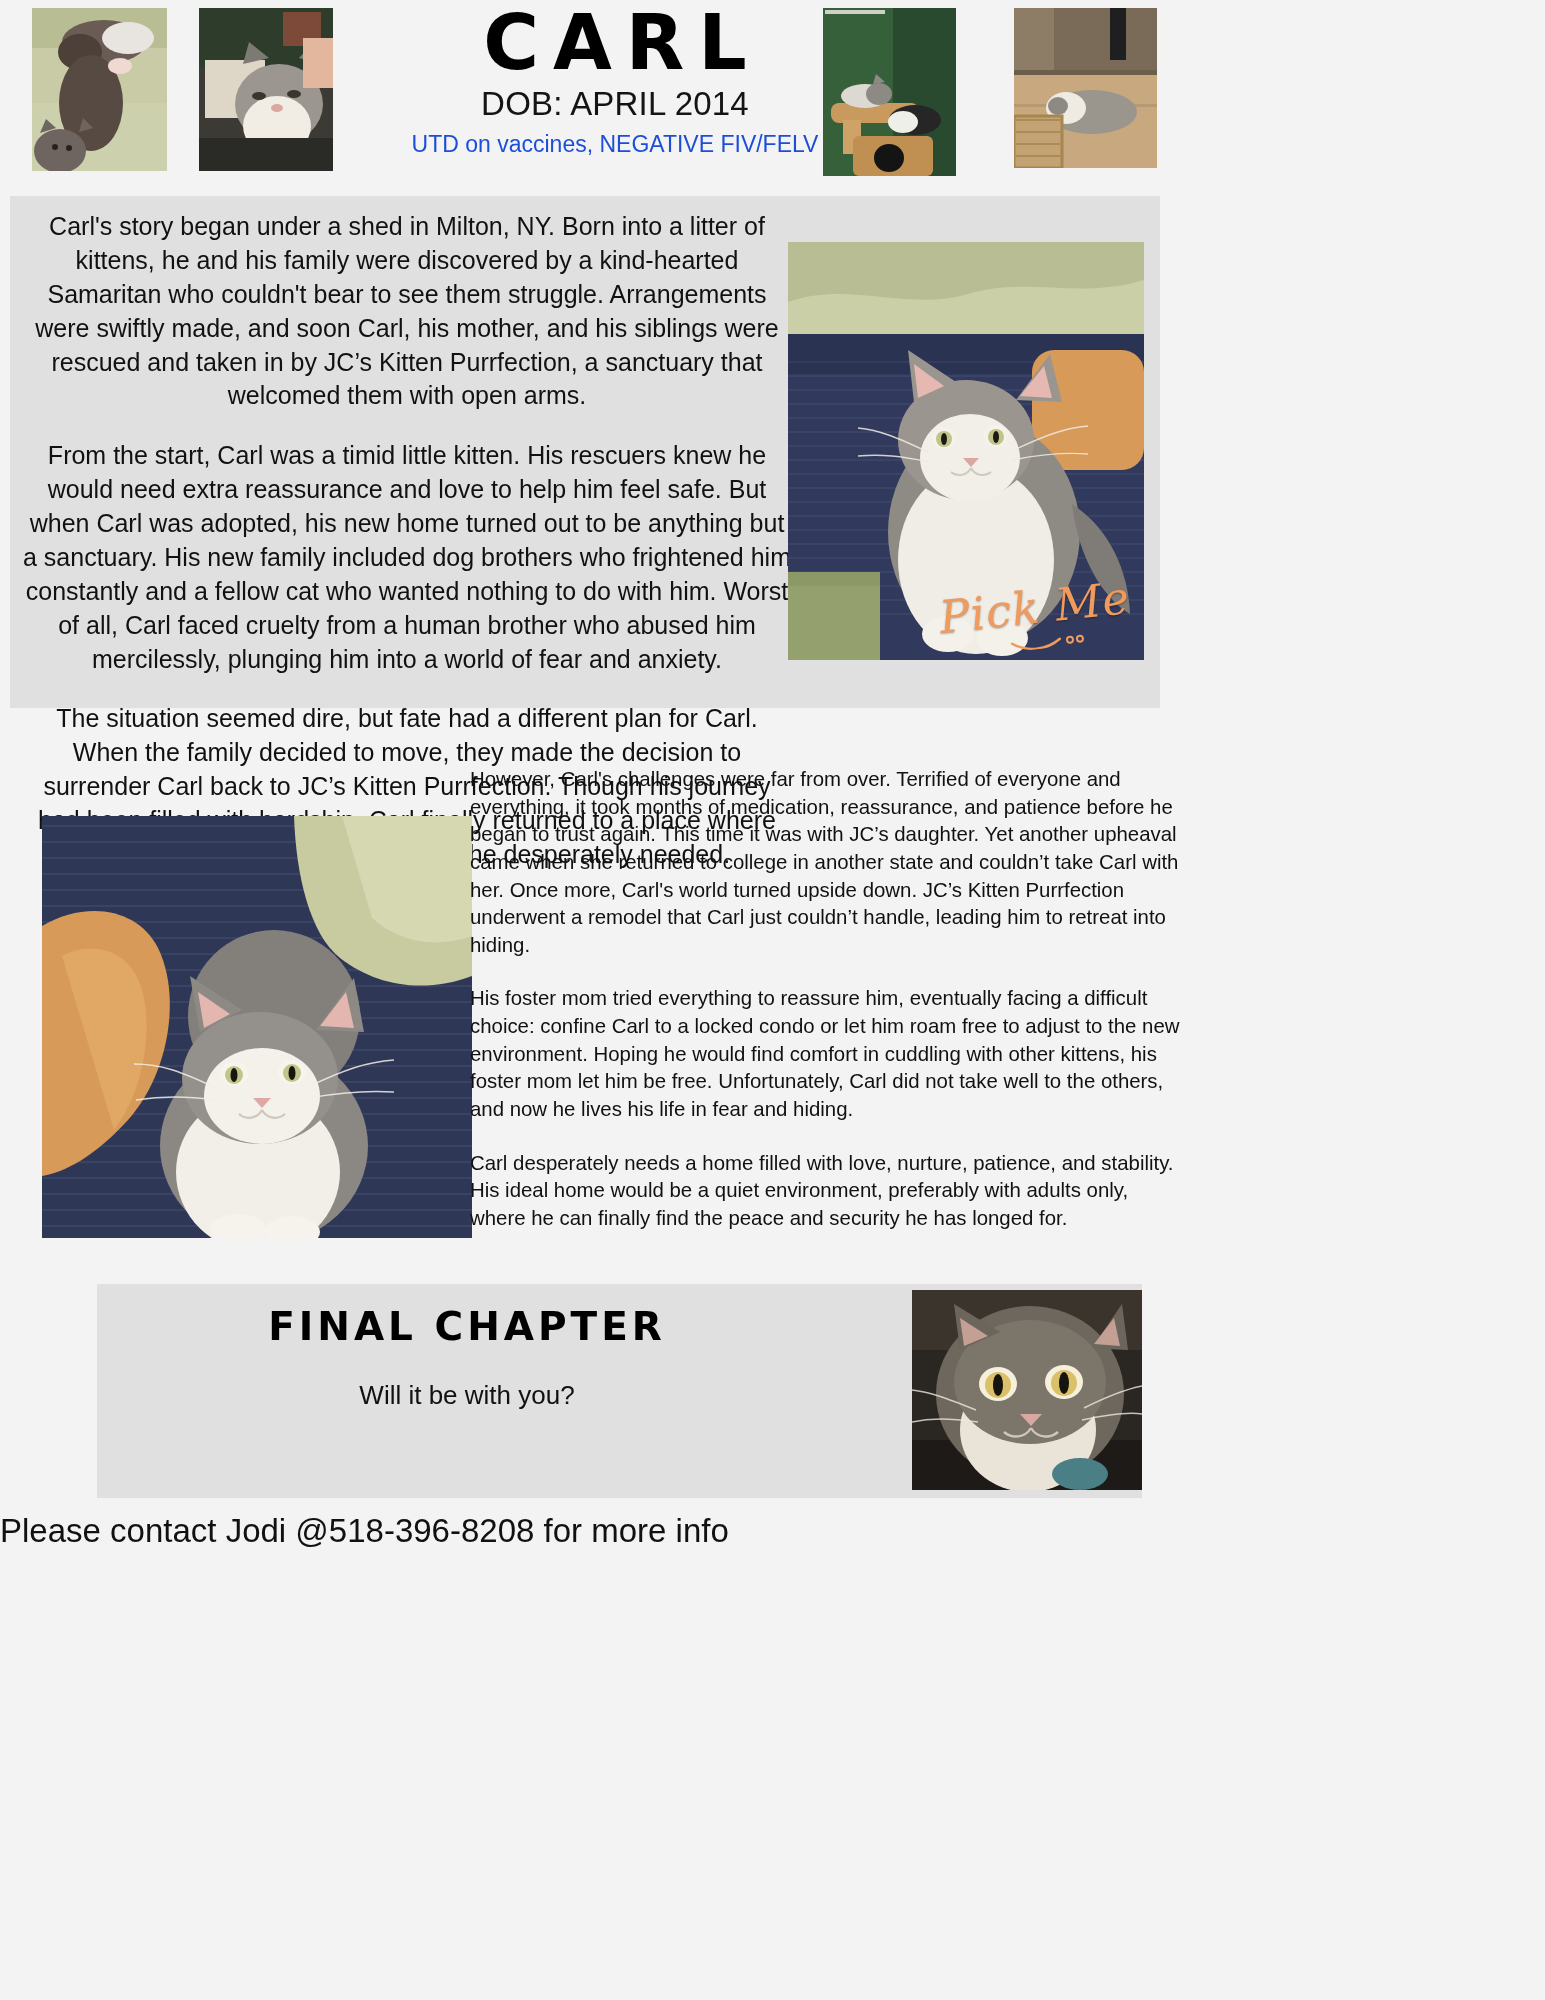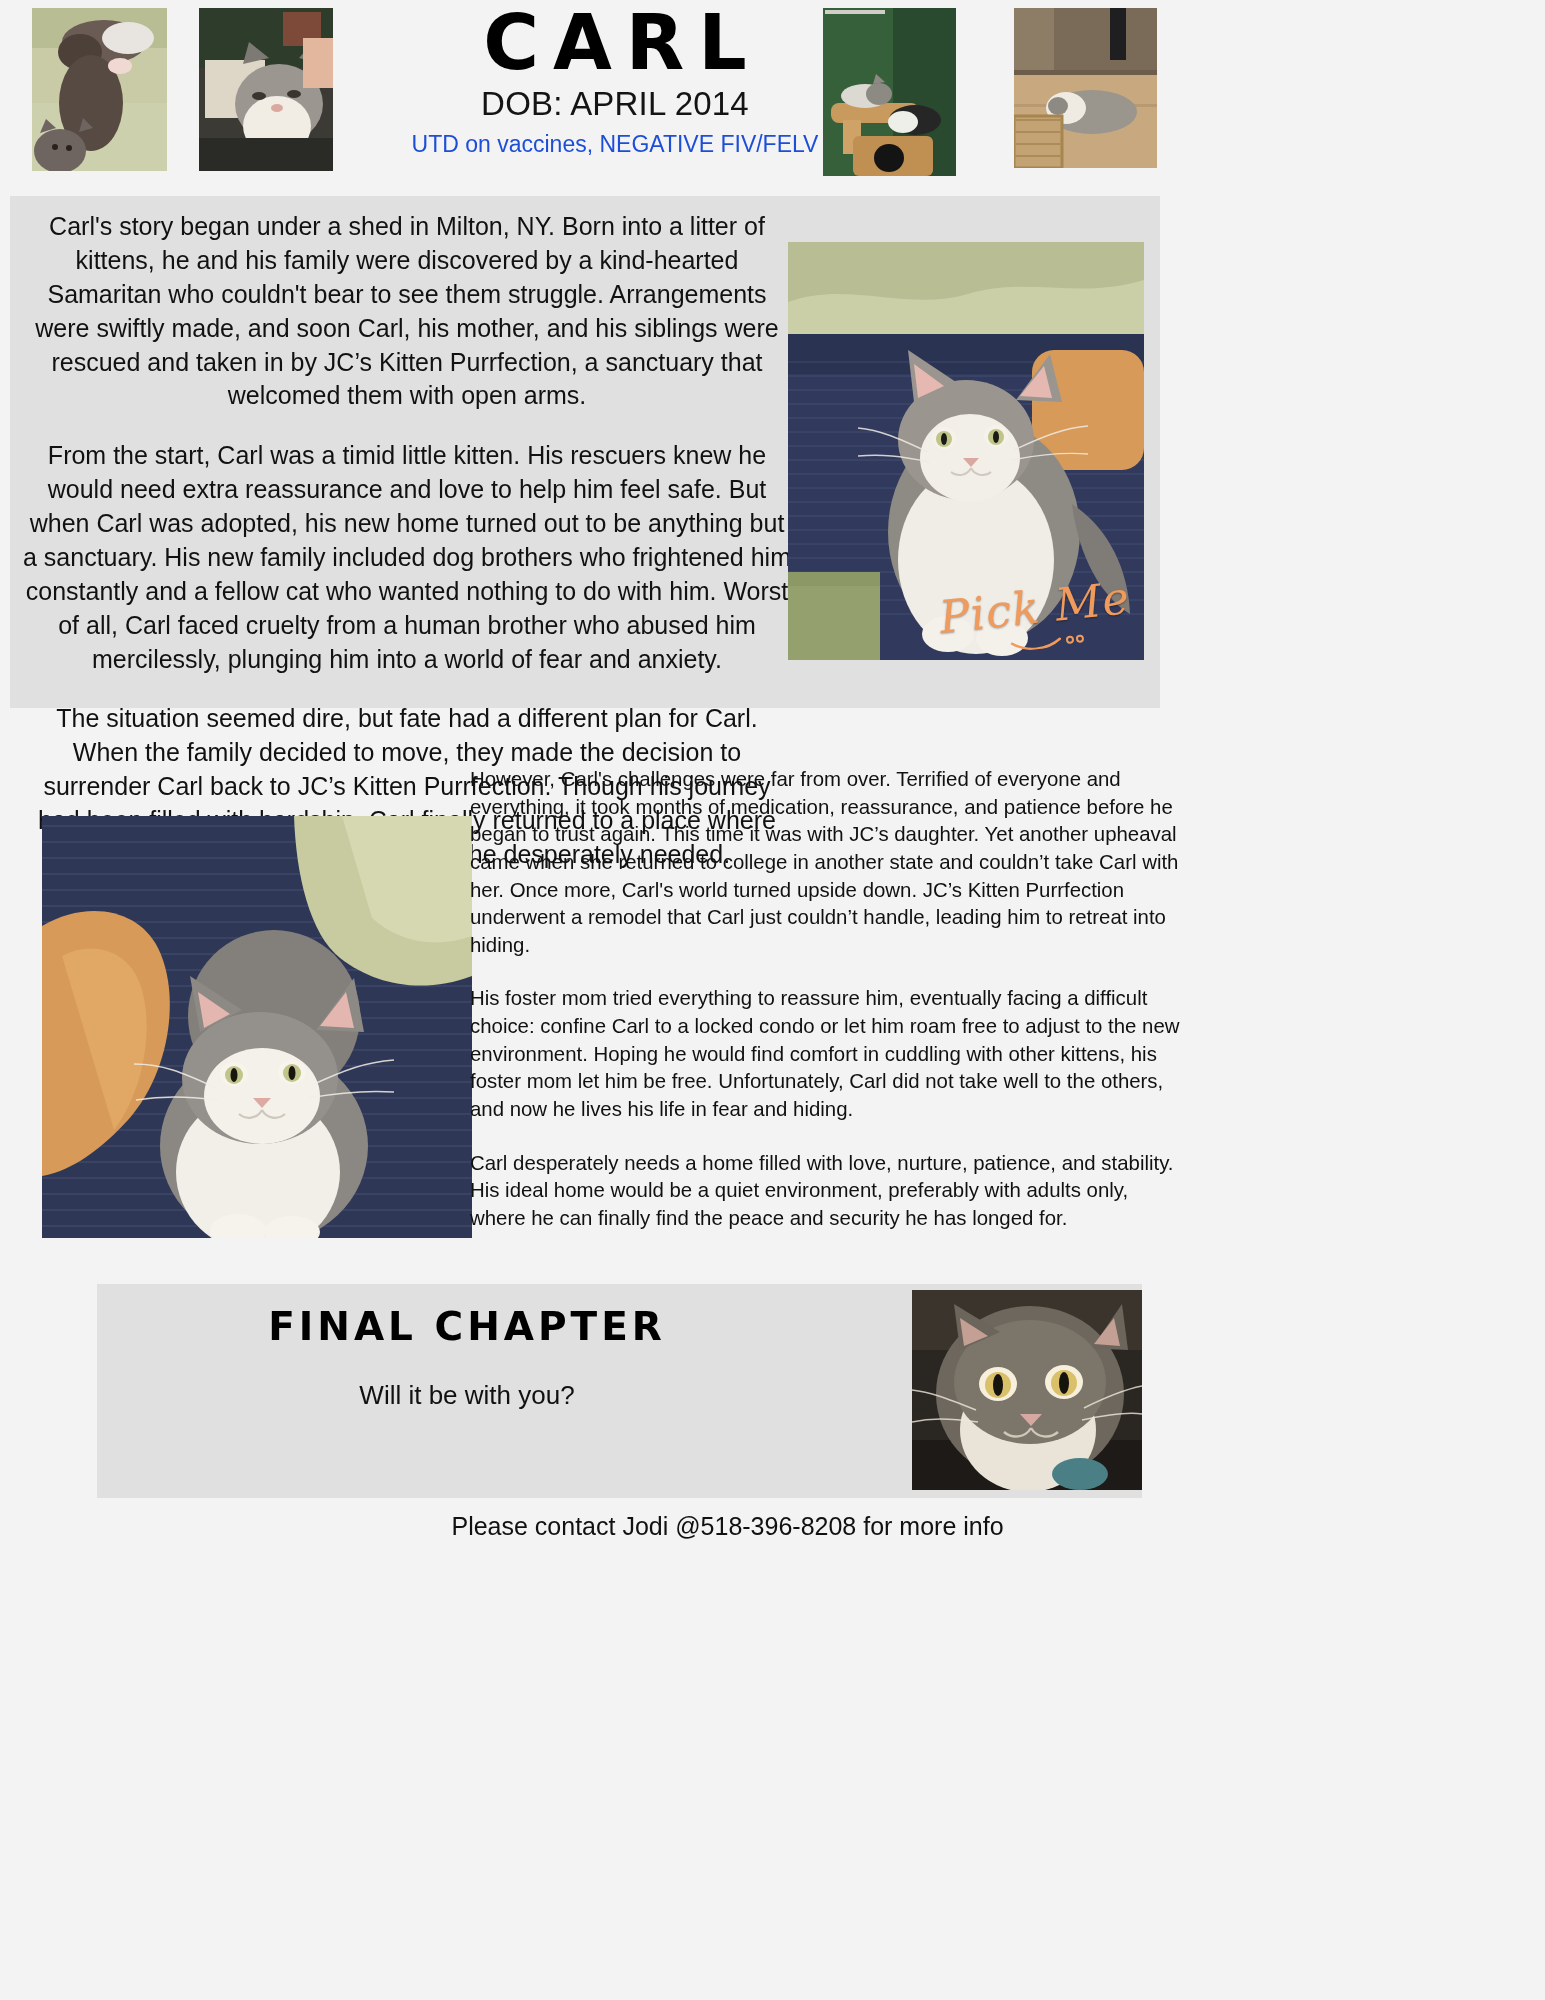--- a/index.html
+++ b/index.html
@@ -180,22 +180,22 @@
     width: 230px;
     height: 200px;
     overflow: hidden;
   }
 
   .footer {
     position: absolute;
     left: 0;
     top: 1512px;
     width: 1545px;
-    text-align: center;
-    font-size: 25px;
+    text-align: left;
+    font-size: 33px;
     color: #111;
     padding-right: 90px;
   }
   svg.photo-svg { display:block; width:100%; height:100%; }
 </style>
 </head>
 <body>
 
 <div class="page">
 

